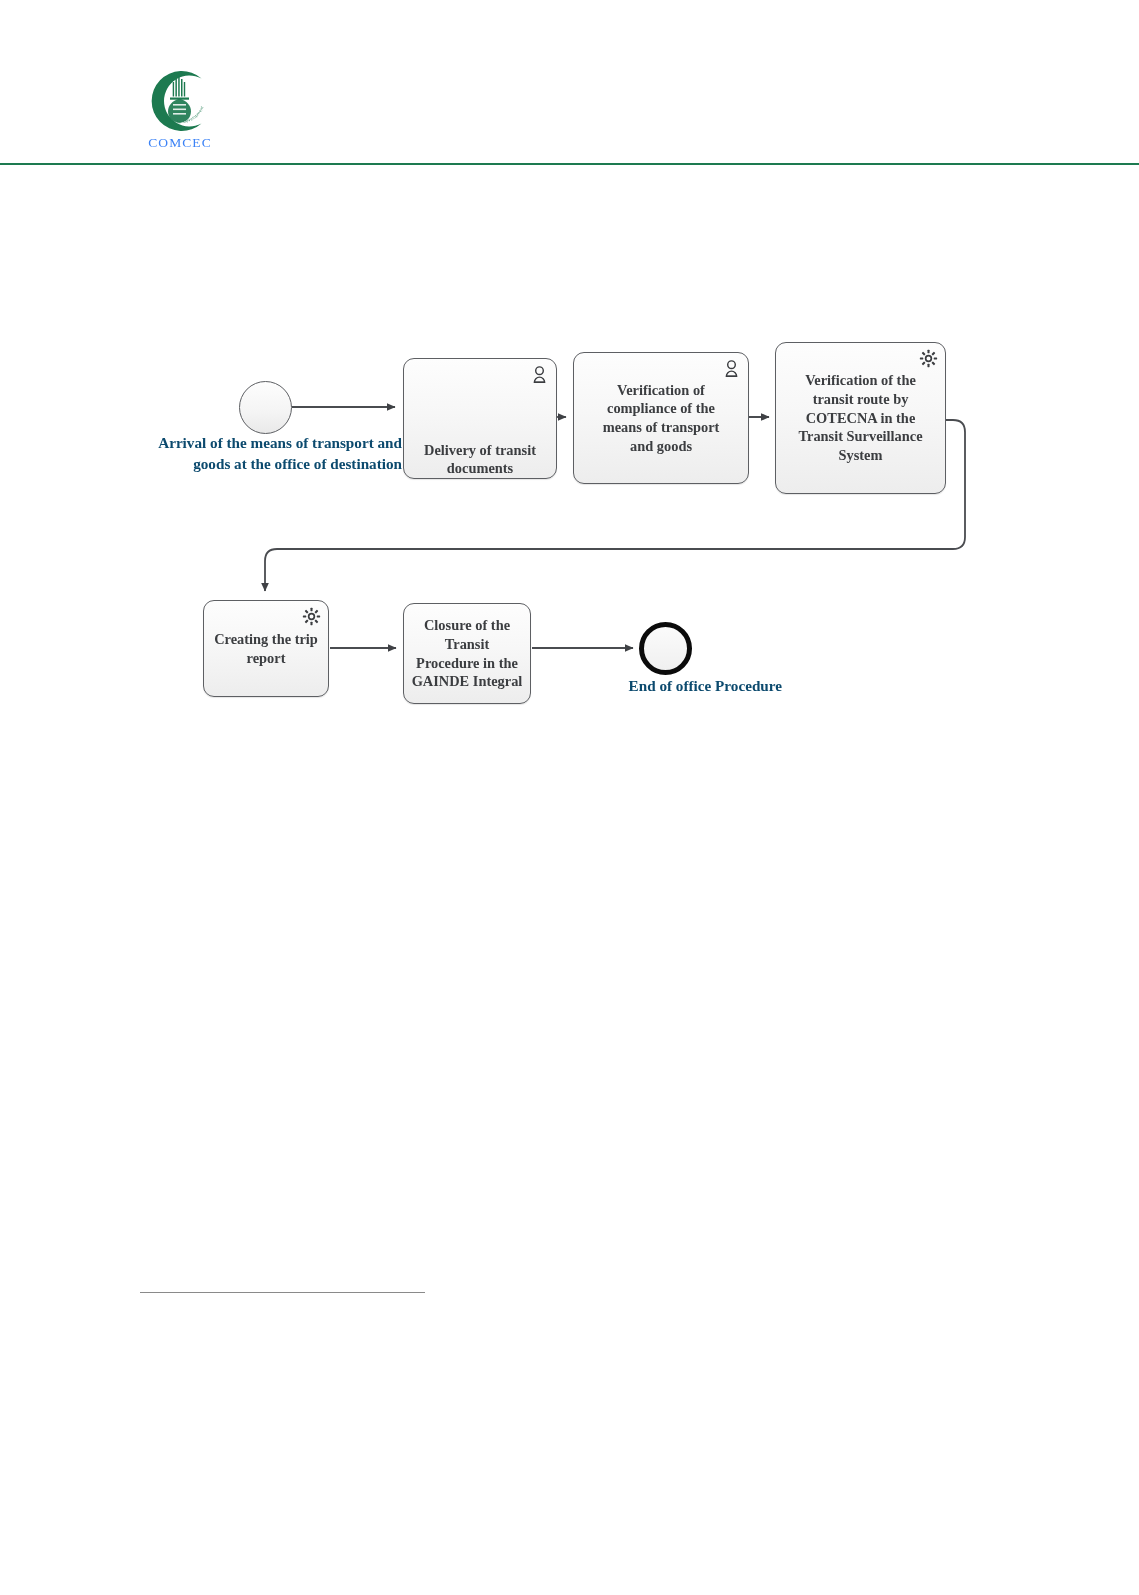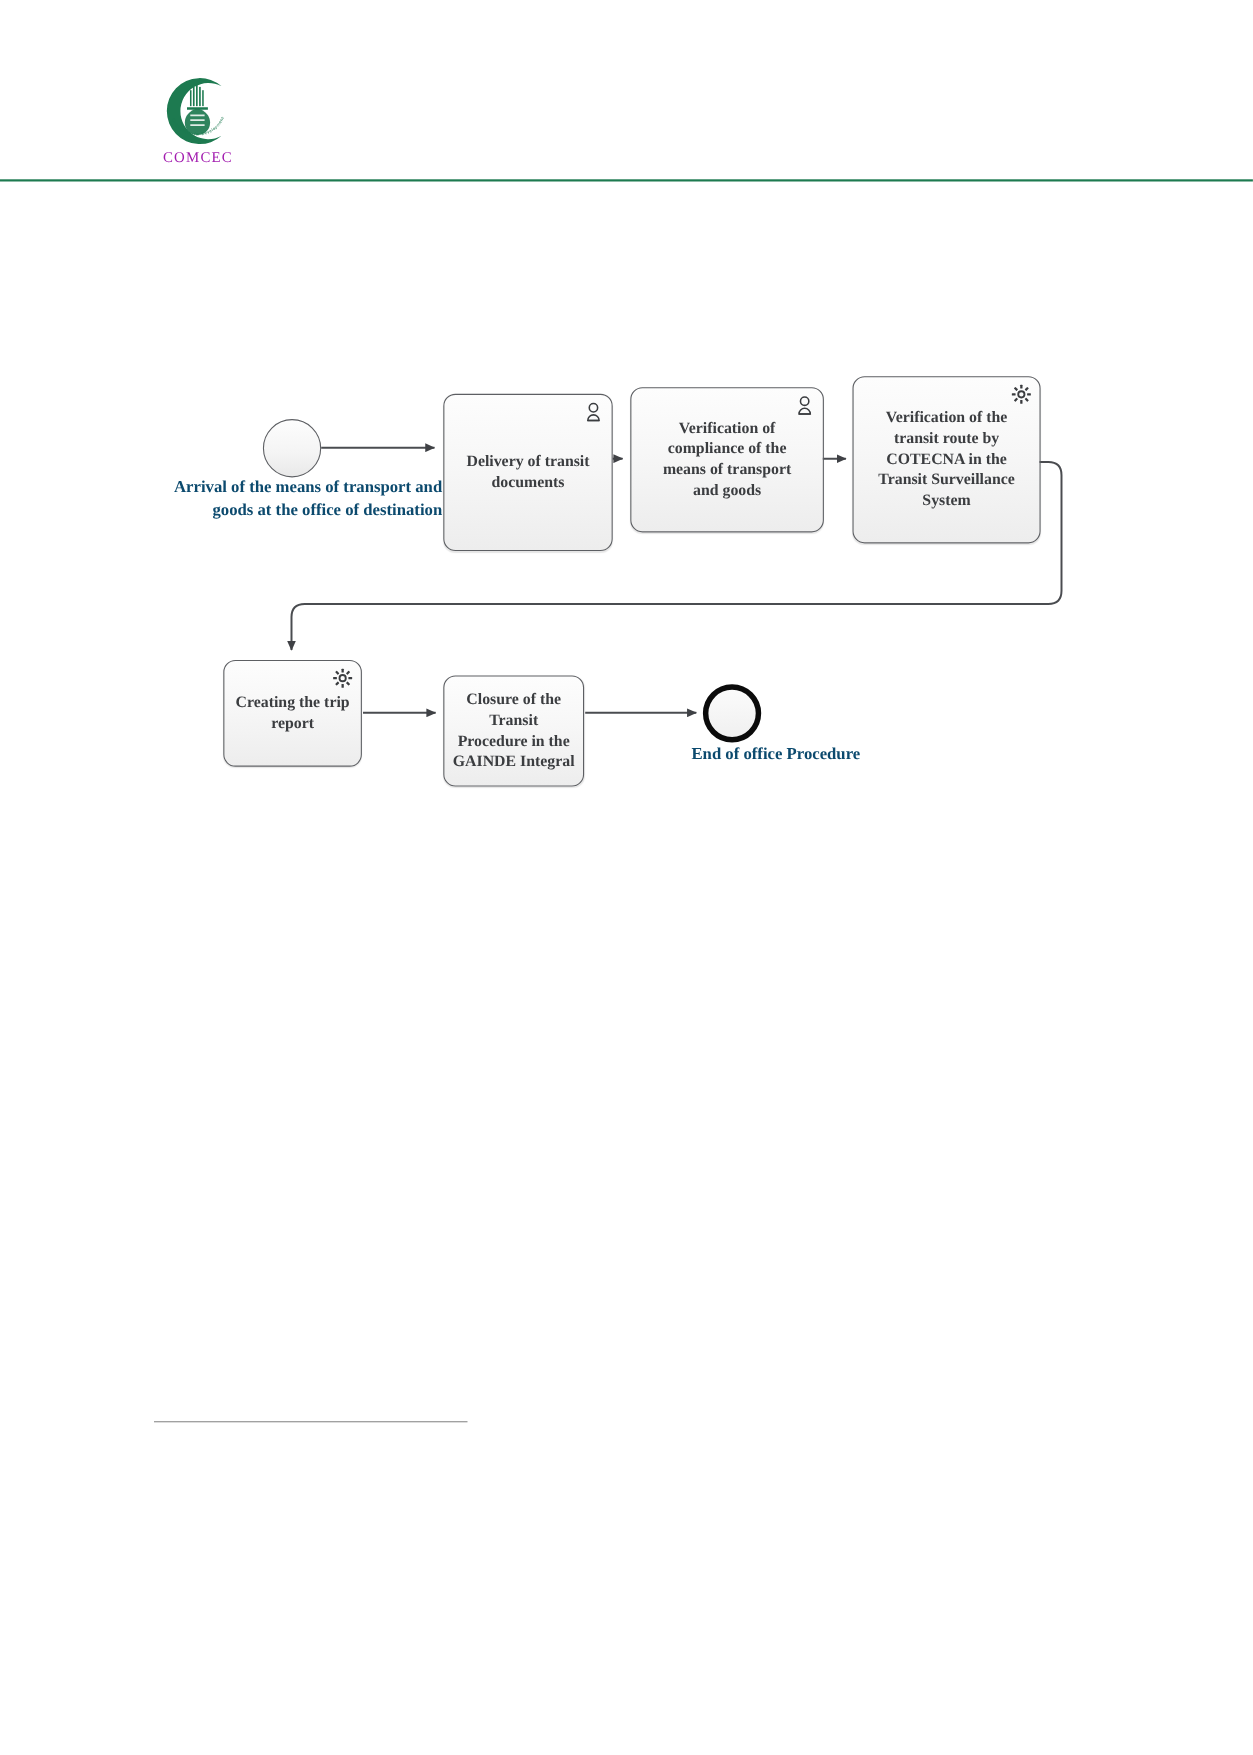--- a/index.html
+++ b/index.html
@@ -36,21 +36,21 @@
     height: 66px;
     margin: 0 auto;
     display: block;
   }
   .logo-wordmark {
     display: block;
     margin-top: 1px;
     font-family: "Liberation Serif", "DejaVu Serif", serif;
     font-size: 13.5px;
     letter-spacing: 1.1px;
-    color: #a21caf;
+    color: #3b82f6;
     font-weight: 400;
   }
   .header-rule {
     position: absolute;
     left: 0;
     top: 163px;
     width: 1139px;
     height: 0;
     border-top: 2.2px solid #1d7a50;
   }
@@ -195,21 +195,21 @@
 
       <path d="M532,648 L633,648"></path>
     </g>
   </svg>
 </div>
 
 <div class="event event-start" style="left:239px; top:381px; width:53px; height:53px;"></div>
 <div class="caption" style="left:130px; top:433px; width:272px;">Arrival of the means of transport and
 goods at the office of destination</div>
 
-<div class="node" style="left:403px; top:358px; width:154px; height:143px;">
+<div class="node" style="left:403px; top:358px; width:154px; height:121px;align-items:flex-end;">
   <span class="task-icon">
     <svg viewBox="0 0 20 20" aria-hidden="true">
       <circle cx="10" cy="6" r="4" fill="none" stroke="currentColor" stroke-width="1.5"></circle>
       <path d="M4.6 18.2 a5.4 5.4 0 0 1 10.8 0 z" fill="none" stroke="currentColor" stroke-width="1.5"></path>
       <path d="M4.6 18.2 h10.8" stroke="currentColor" stroke-width="1.5" fill="none"></path>
     </svg>
   </span>
   <span class="node-label">Delivery of transit
 documents</span>
 </div>
@@ -266,21 +266,21 @@
         <rect x="8.9" y="15.5" width="2.2" height="3.6" rx="0.5" transform="rotate(45 10 10)"></rect>
         <rect x="0.9" y="8.9" width="3.6" height="2.2" rx="0.5" transform="rotate(45 10 10)"></rect>
         <rect x="15.5" y="8.9" width="3.6" height="2.2" rx="0.5" transform="rotate(45 10 10)"></rect>
       </g>
     </svg>
   </span>
   <span class="node-label">Creating the trip
 report</span>
 </div>
 
-<div class="node" style="left:403px; top:603px; width:128px; height:101px;margin-top:11px;">
+<div class="node" style="left:403px; top:603px; width:128px; height:101px;">
   <span class="node-label">Closure of the
 Transit
 Procedure in the
 GAINDE Integral</span>
 </div>
 
 <div class="event event-end" style="left:639px; top:622px; width:53px; height:53px;"></div>
 <div class="caption" style="left:548px; top:676px; width:234px;">End of office Procedure</div>
 
 <div class="footnote-rule"></div>

